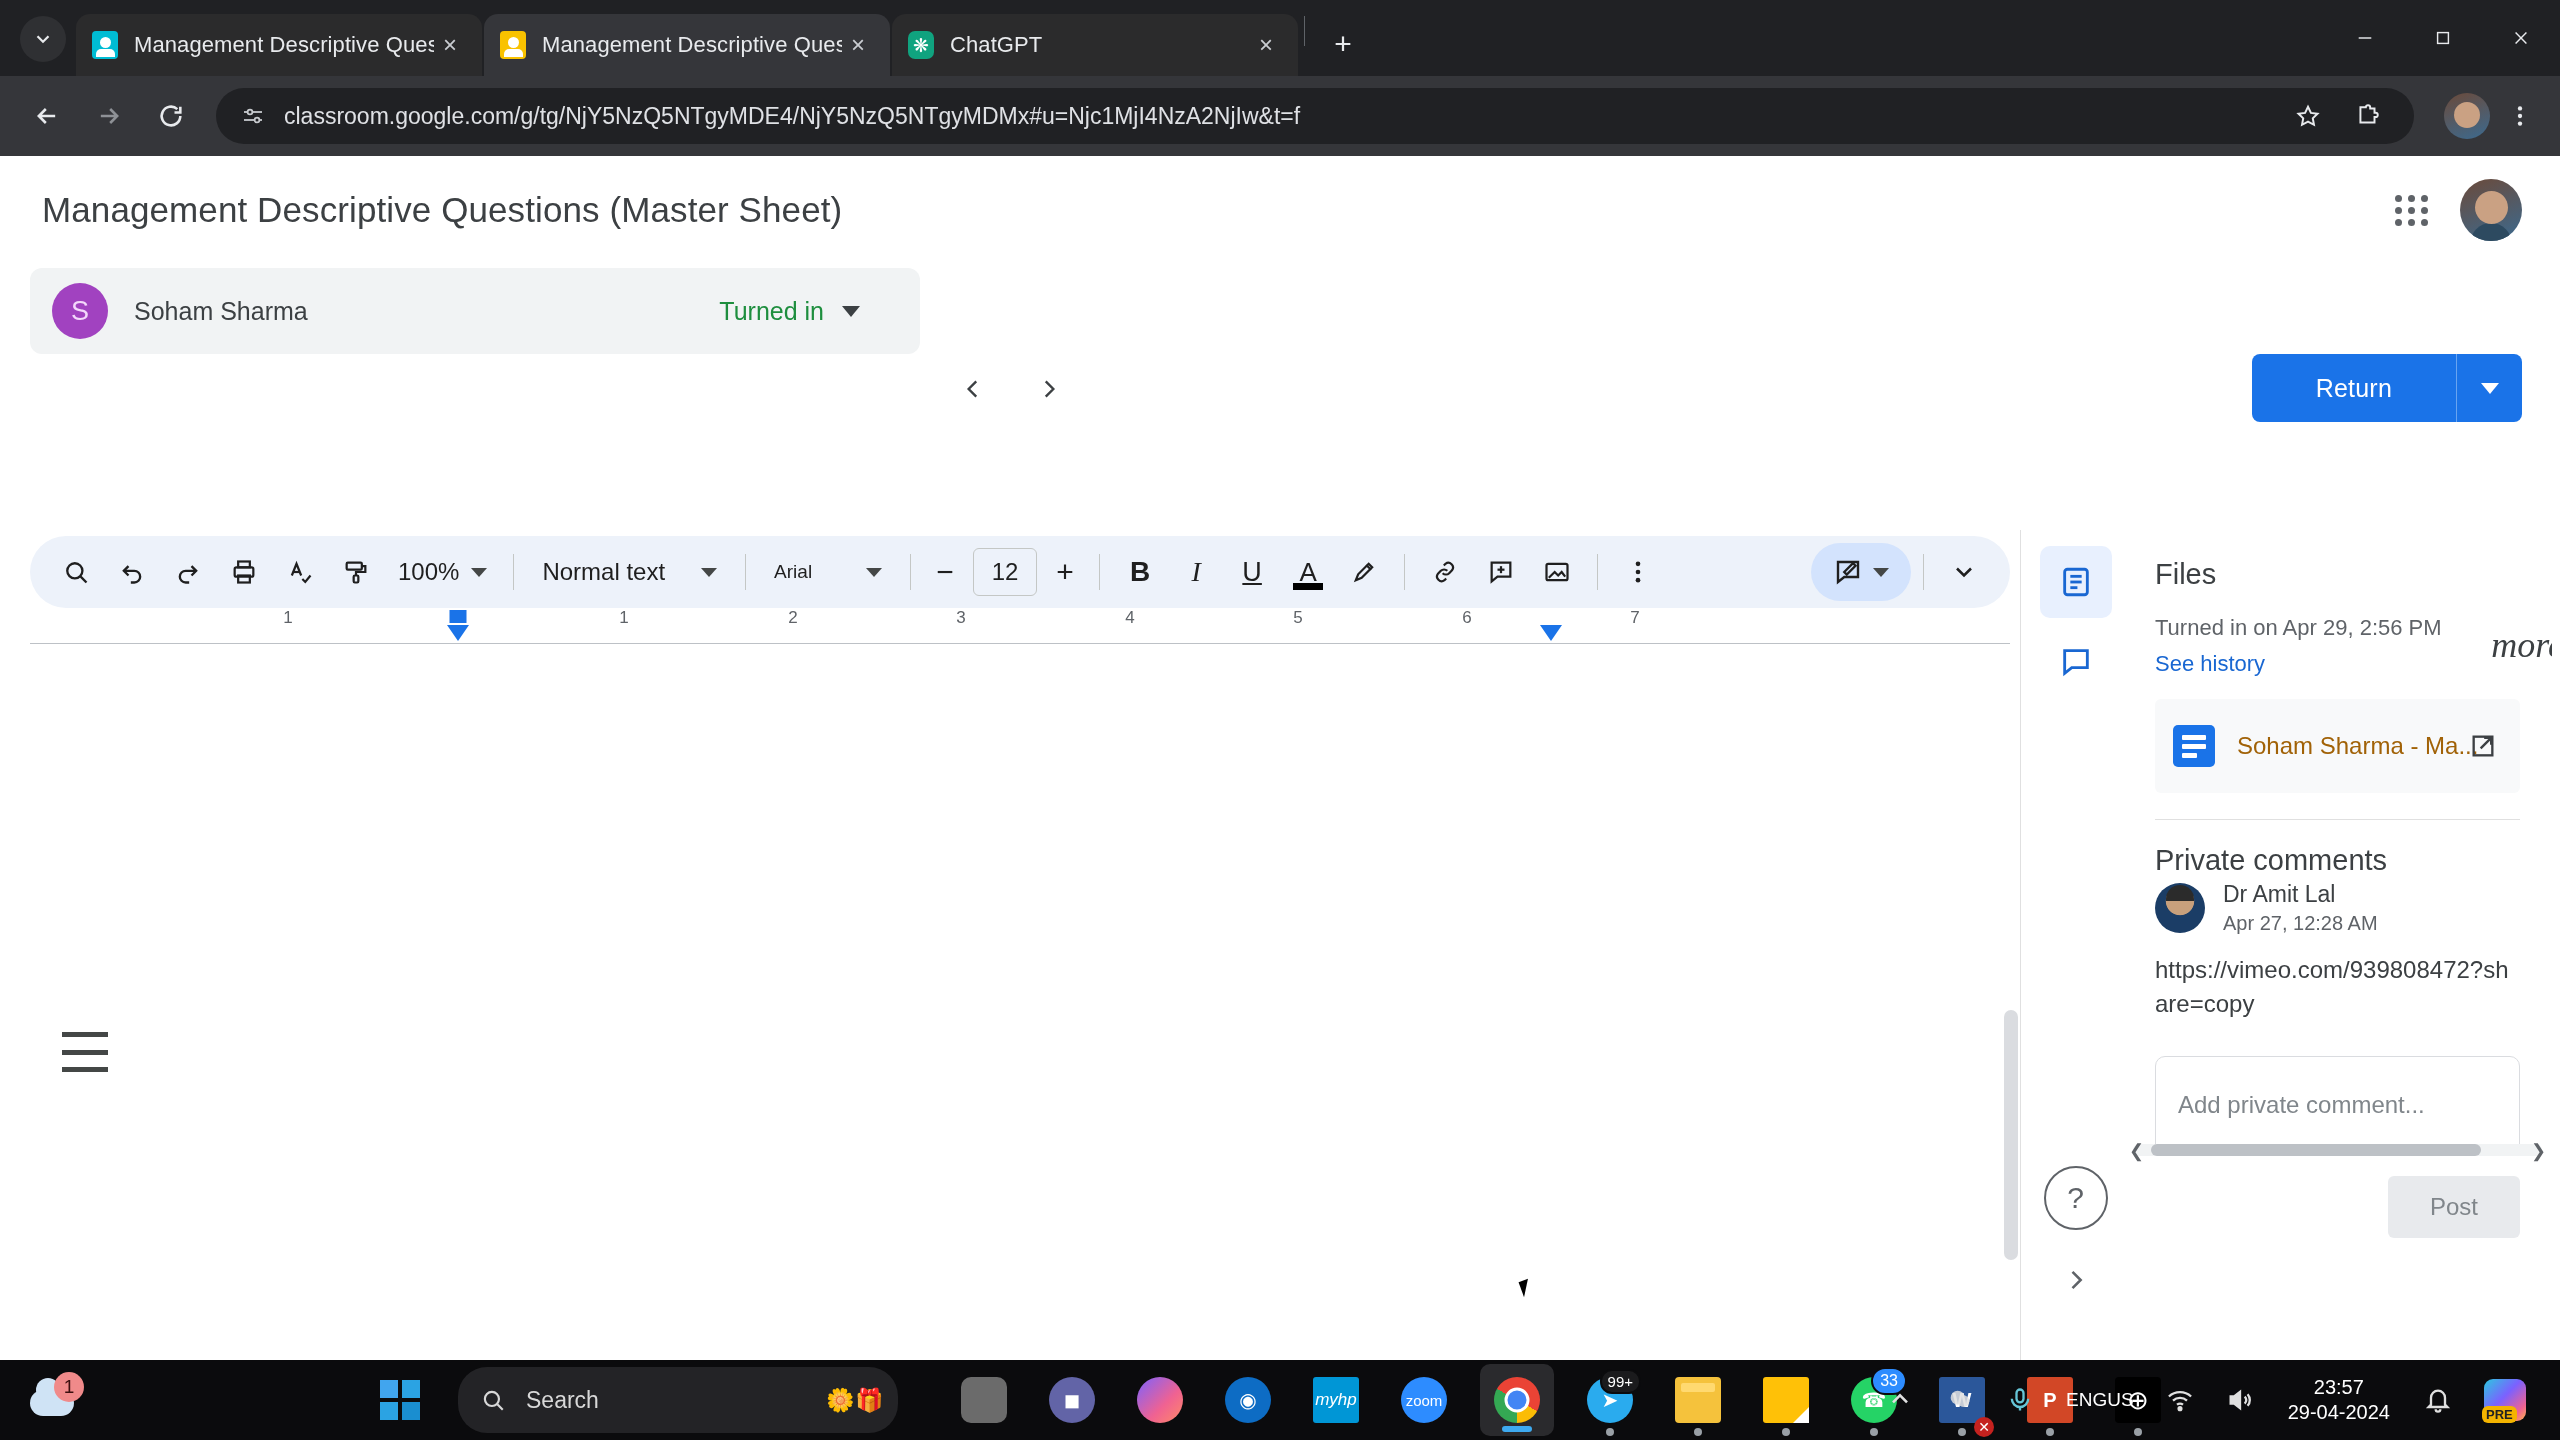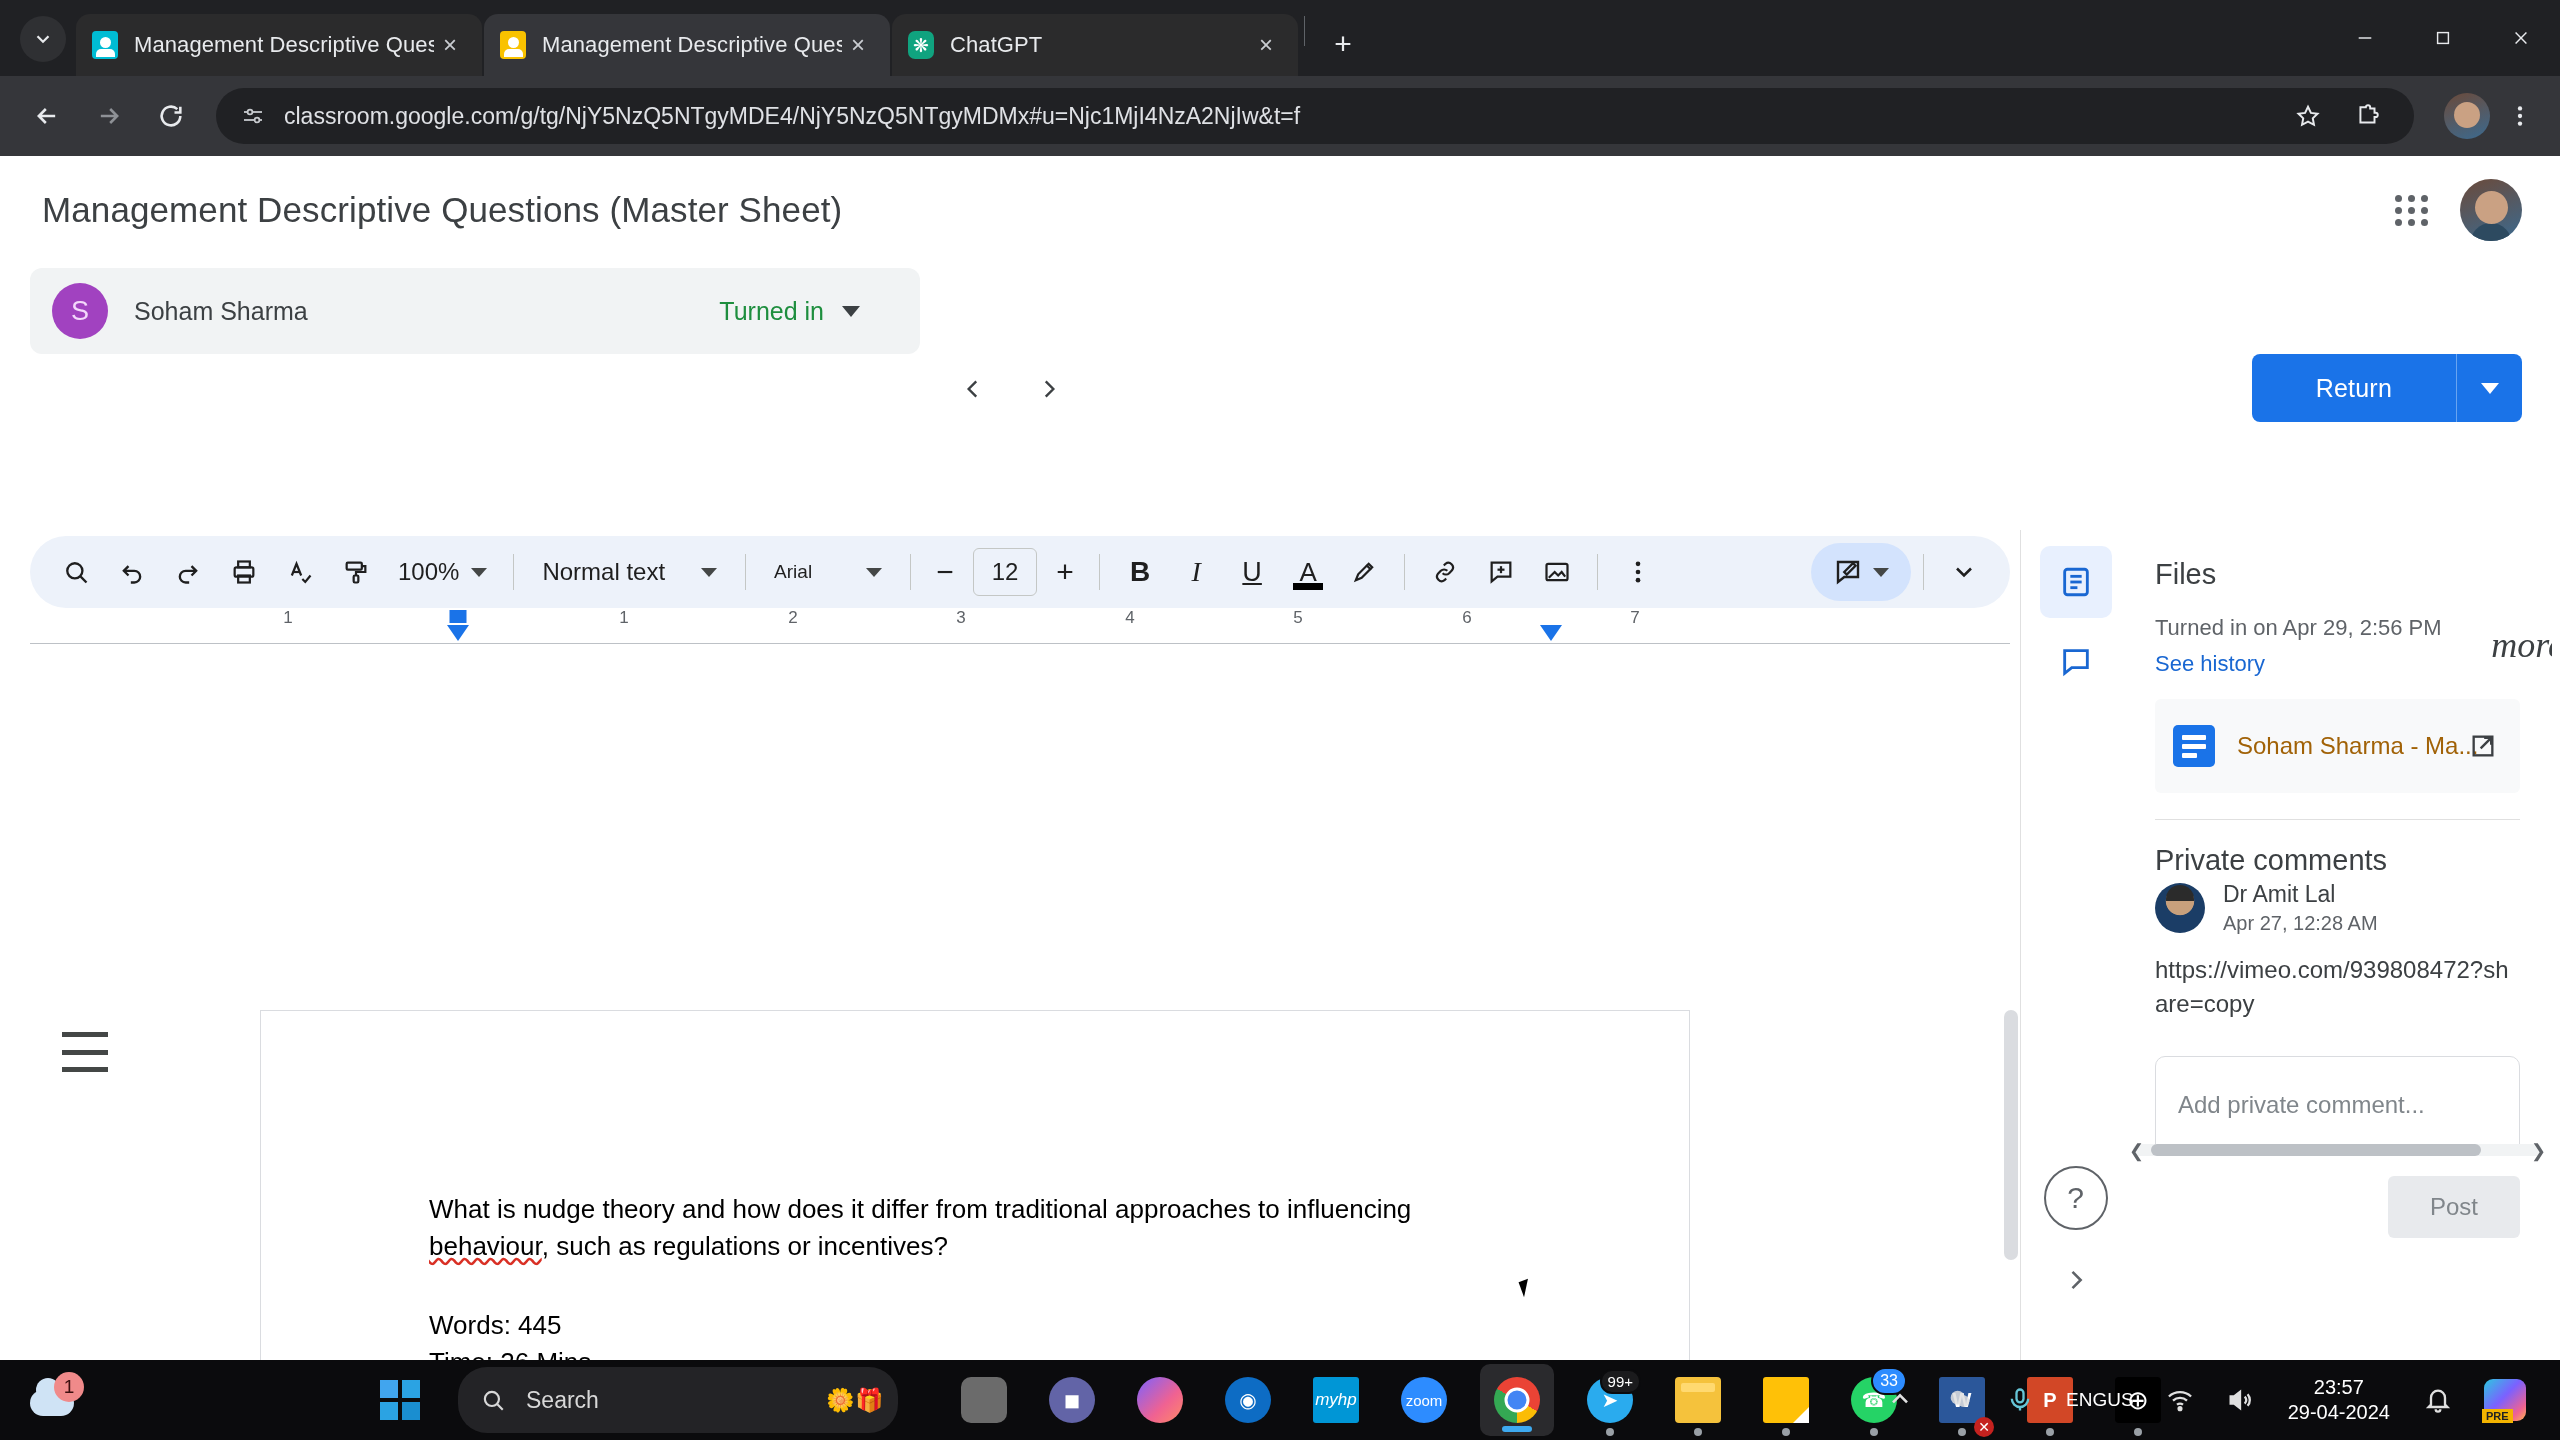--- a/index.html
+++ b/index.html
@@ -516,21 +516,21 @@
   .tray-lang { color:#fff; font-size: 19px; text-align:center; line-height: 1.15; }
   .tray-clock { color:#fff; font-size: 20px; text-align:center; line-height: 1.25;
     padding: 0 18px; }
   .ic-copilot-tray {
     width: 42px; height: 42px; border-radius: 9px;
     background: linear-gradient(135deg,#2bc8e0,#7b61ff 45%,#f06292 80%, #ffb74d);
     position: relative;
   }
   .ic-copilot-tray .pre {
     position:absolute; bottom: -2px; left: -2px; background:#f4b400; color:#222;
-    font-size: 11px; padding: 1px 4px; border-radius: 0; font-weight: bold;
+    font-size: 13px; padding: 1px 4px; border-radius: 6px; font-weight: bold;
   }
   .mic-x { position: relative; }
   .mic-x .xb {
     position:absolute; right: -4px; bottom: -2px; width: 20px; height: 20px;
     background:#c5221f; border-radius: 50%; color:#fff; font-size: 14px;
     display:flex; align-items:center; justify-content:center;
   }
 
   
   .cursor {
@@ -836,31 +836,20 @@
         <div class="ruler-marker-tri" style="left:428px"></div>
         <div class="ruler-marker-tri" style="left:1521px"></div>
       </div>
 
       <div class="docs-canvas">
         <div class="outline-icon">
           <i></i>
             <i></i>
             <i></i>
         </div>
-        <div class="doc-page">
-          <div class="doc-body">
-            <p class="doc-p q">
-              <span>What is nudge theory and how does it differ from traditional approaches to influencing </span><span class="sp-red">behaviour</span><span>, such as regulations or incentives?</span>
-            </p>
-            <div class="doc-gap"></div>
-            <p class="doc-p q">Words: 445</p>
-            <p class="doc-p q">Time: 26 Mins</p>
-
-          </div>
-        </div>
         <div class="doc-scrollbar"></div>
       </div>
     </div>
 
     <div class="side-accent"></div>
     <div class="right-rail">
       <div class="rail-btn active">
         <svg viewBox="0 0 24 24" fill="none" stroke="currentColor" stroke-width="2">
             <rect x="4" y="3" width="16" height="18" rx="2"></rect>
             <line x1="8" y1="8" x2="16" y2="8"></line>

